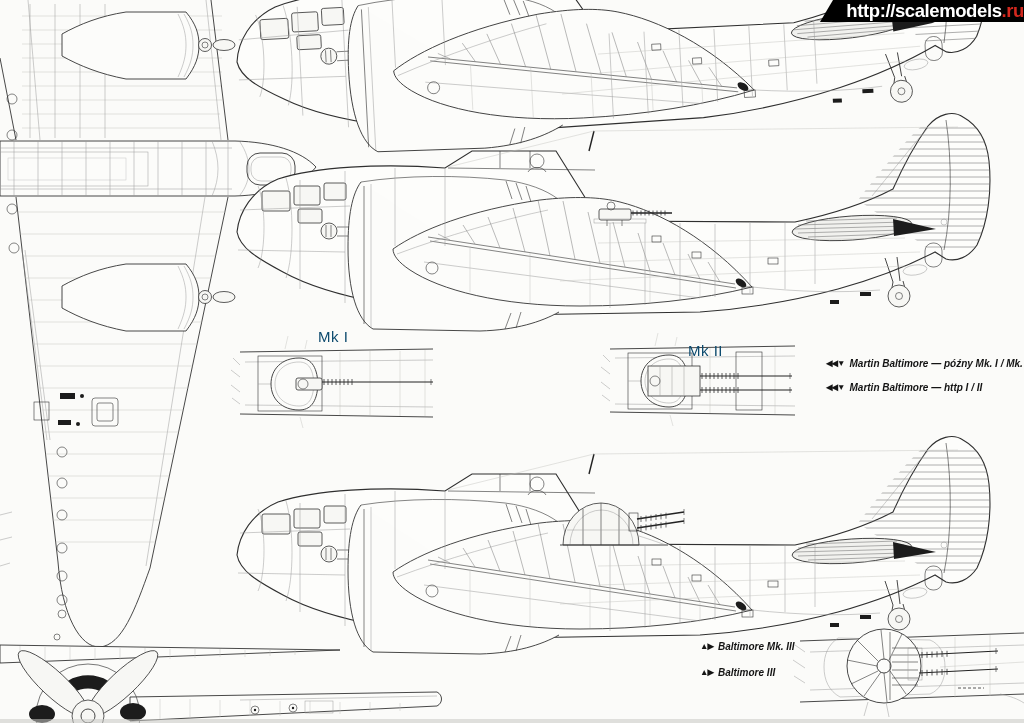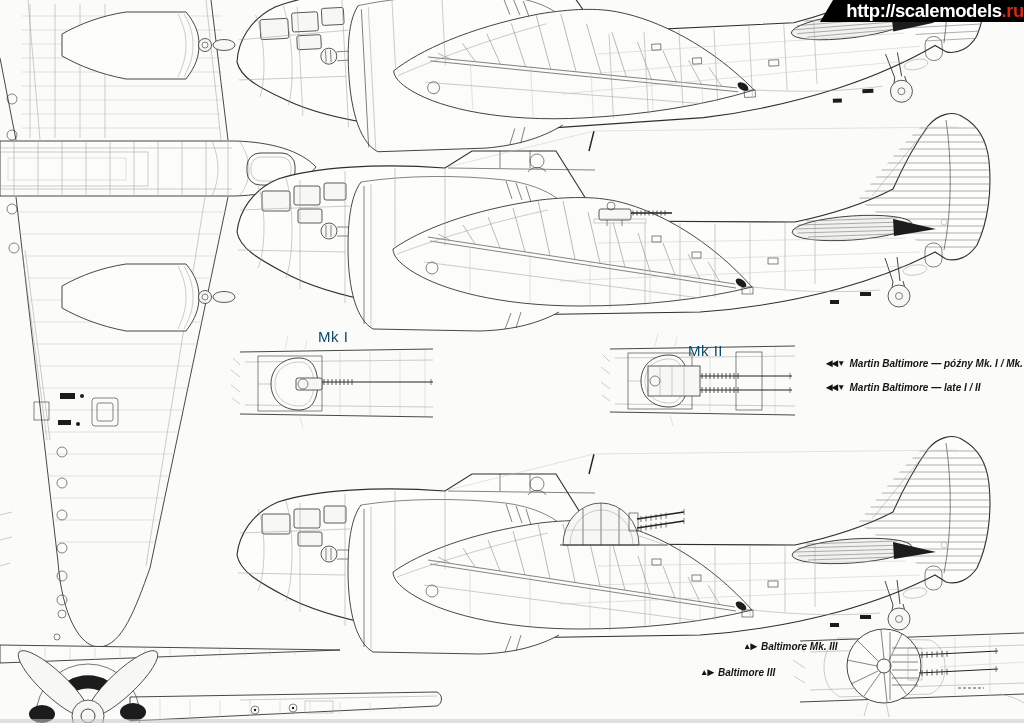--- a/index.html
+++ b/index.html
@@ -341,22 +341,22 @@
   <b><span class="wm-prefix">http://scalemodels</span><span class="wm-suffix">.ru</span></b>
 </div>
 
 <div class="viewlabel" style="left:318px;top:328px;">Mk I</div>
 <div class="viewlabel" style="left:688px;top:342px;">Mk II</div>
 
 <div class="cap" style="left:826px;top:358px;">
   <span class="ar">◀◀▼</span><span>Martin Baltimore — późny Mk. I / Mk. II</span>
 </div>
 <div class="cap" style="left:826px;top:382px;">
-  <span class="ar">◀◀▼</span><span>Martin Baltimore — late I / II</span>
-</div>
-<div class="cap" style="left:700px;top:641px;margin-left:43px;">
+  <span class="ar">◀◀▼</span><span>Martin Baltimore — http I / II</span>
+</div>
+<div class="cap" style="left:700px;top:641px;">
   <span class="ar">▲▶</span><span>Baltimore Mk. III</span>
 </div>
 <div class="cap" style="left:700px;top:667px;text-align:center;">
   <span class="ar">▲▶</span><span>Baltimore III</span>
 </div>
 
 </div>
 
 </body></html>

